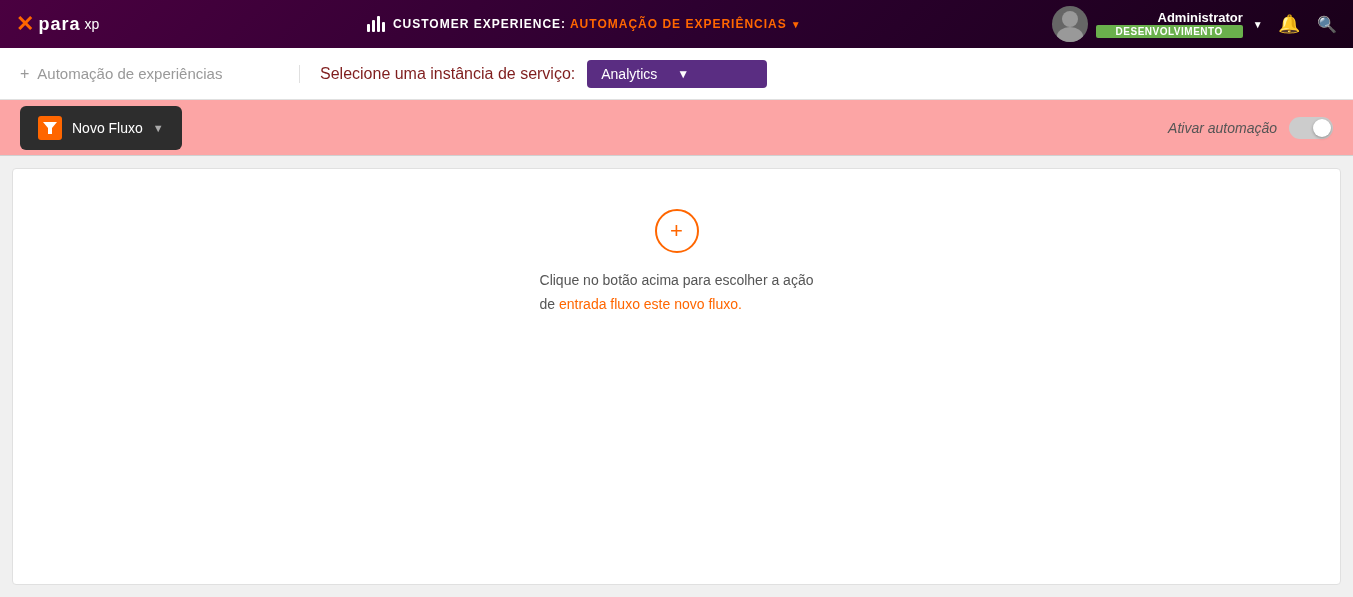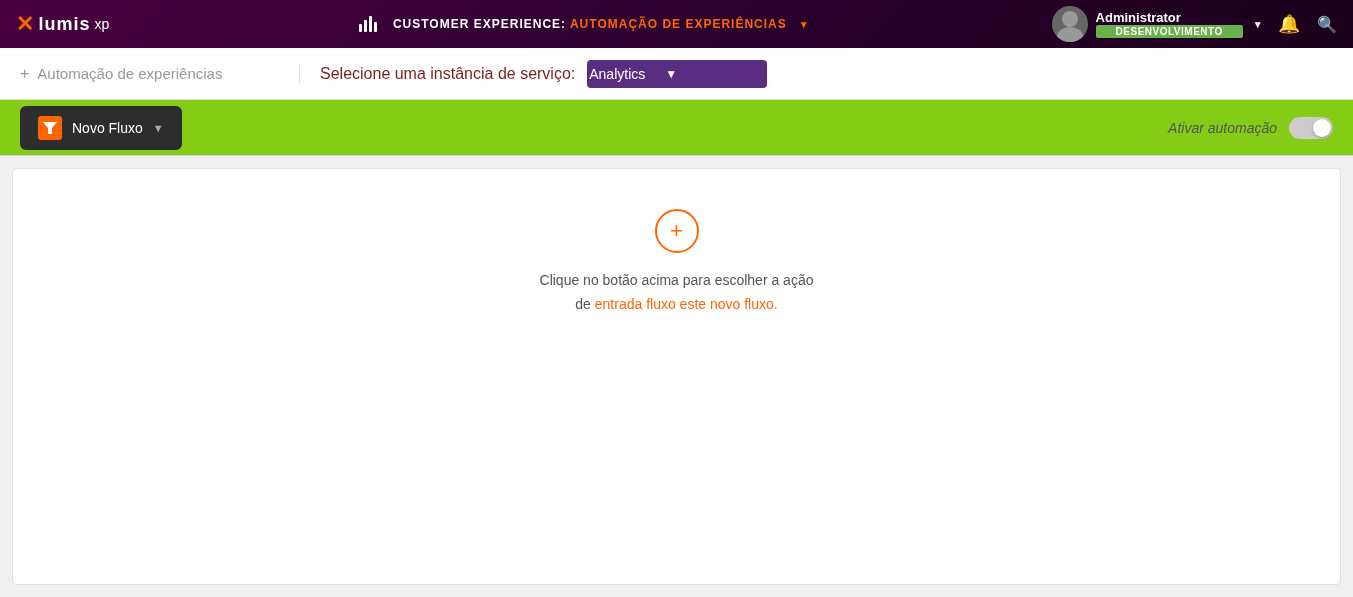--- a/index.html
+++ b/index.html
@@ -24,21 +24,20 @@
       min-width: 100px;
     }
     .logo-x {
       color: #ff6600;
       font-size: 22px;
       font-weight: 900;
     }
     .nav-center {
       display: flex;
       align-items: center;
-      gap: 8px;
       flex: 1;
       justify-content: center;
     }
     .nav-bars {
       display: flex;
       gap: 2px;
       align-items: flex-end;
       margin-right: 8px;
     }
     .nav-bar {
@@ -62,20 +61,21 @@
     }
     .nav-dropdown-icon {
       color: #ff6600;
       font-size: 10px;
       margin-left: 4px;
     }
     .nav-right {
       display: flex;
       align-items: center;
       gap: 16px;
+      text-align: right;
     }
     .user-section {
       display: flex;
       align-items: center;
       gap: 8px;
     }
     .user-avatar {
       width: 36px;
       height: 36px;
       border-radius: 50%;
@@ -154,39 +154,39 @@
     .service-label {
       color: #7f1d1d;
       font-size: 16px;
       white-space: nowrap;
     }
     .service-dropdown {
       display: flex;
       align-items: center;
       background: #5a2d82;
       color: white;
-      padding: 6px 2px;
+      padding: 6px 14px;
       border-radius: 4px;
       font-size: 14px;
       font-weight: 500;
       gap: 20px;
       cursor: pointer;
       min-width: 180px;
     }
     .service-dropdown-arrow {
       color: white;
       font-size: 12px;
     }
 
     
     .toolbar {
       display: flex;
       align-items: center;
       justify-content: space-between;
-      background: #84cc16;
+      background: #fca5a5;
       height: 56px;
       padding: 16px 20px;
       border-bottom: 1px solid #d0d0d0;
     }
     .toolbar-left {
       display: flex;
       align-items: center;
     }
     .novo-fluxo-btn {
       display: flex;
@@ -265,36 +265,36 @@
       display: flex;
       align-items: center;
       justify-content: center;
       cursor: pointer;
       color: #ff6600;
       font-size: 22px;
       font-weight: 300;
       margin-bottom: 16px;
     }
     .canvas-hint {
-      text-align: center;
+      text-align: left;
       color: #555;
       font-size: 14px;
       line-height: 1.7;
     }
     .canvas-hint-highlight {
       color: #ff6600;
     }
   </style>
 </head>
 <body>
 
 <div class="top-nav">
   <div class="logo">
     <span class="logo-x">✕</span>
-    <span style="color:white;font-weight:600;font-size:18px;letter-spacing:1px;">lumis</span>
+    <span style="color:white;font-weight:600;font-size:18px;letter-spacing:1px;">para</span>
       <span style="color:white;font-weight:300;font-size:14px;">xp</span>
   </div>
 
   <div class="nav-center">
     <div class="nav-bars">
       <div class="nav-bar"></div>
       <div class="nav-bar"></div>
       <div class="nav-bar"></div>
       <div class="nav-bar"></div>
     </div>

